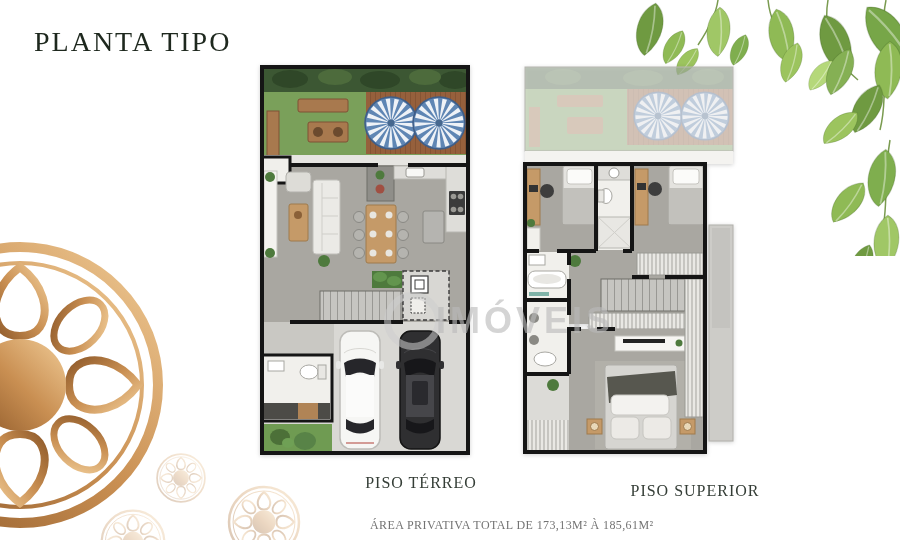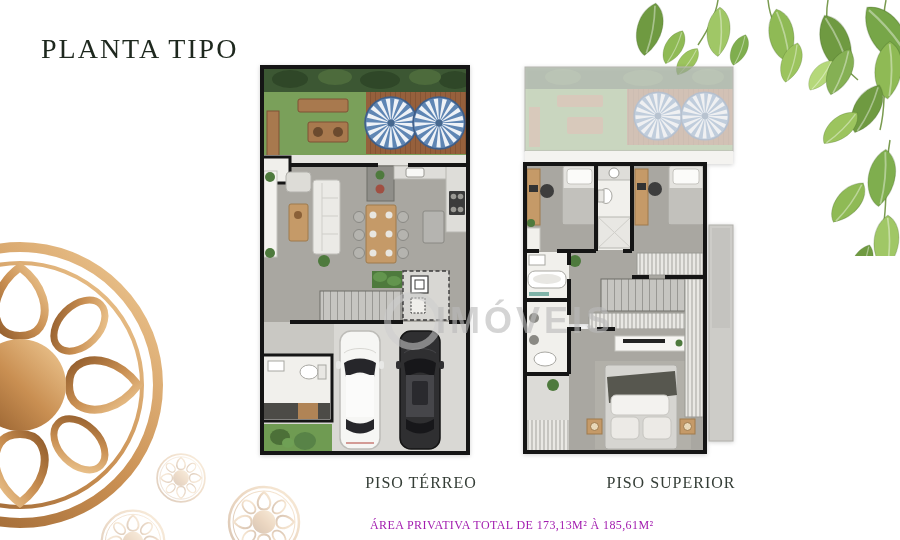--- a/index.html
+++ b/index.html
@@ -1,35 +1,35 @@
 <!DOCTYPE html>
 <html><head>
 <meta charset="utf-8">
 <style>
   html,body{margin:0;padding:0;background:#ffffff;}
   .canvas{position:relative;width:900px;height:540px;background:#ffffff;overflow:hidden;
           font-family:"Liberation Serif", serif;}
   .page-title{position:absolute;left:28px;top:20px;font-size:28px;font-weight:500;
-              letter-spacing:2px;color:#1e281e;margin:13px;}
+              letter-spacing:2px;color:#1e281e;margin:6px;}
   .plan-svg{position:absolute;filter:drop-shadow(0 1px 2px rgba(0,0,0,0.18));}
   .rosette-big{position:absolute;left:-130px;top:235px;width:300px;height:300px;}
   .rosette-faded{position:absolute;opacity:0.30;}
   .foliage{position:absolute;left:628px;top:0;width:272px;height:256px;}
   .watermark{position:absolute;left:384px;top:292px;display:flex;align-items:center;
              pointer-events:none;z-index:5;}
   .wm-circle{width:44px;height:44px;border:7px solid rgba(205,205,205,0.55);
              border-radius:50%;margin-right:-6px;}
   .wm-text{font-family:"Liberation Sans", sans-serif;font-size:36px;font-weight:700;
            letter-spacing:4px;color:rgba(185,185,185,0.62);}
   .plan-label{position:absolute;top:474px;width:182px;text-align:center;font-size:16px;
               letter-spacing:1px;color:#343d36;}
   .label-ground{left:330px;text-align:center;}
-  .label-upper{left:580px;}
+  .label-upper{left:604px;margin-top:8px;}
   .area-note{position:absolute;left:370px;top:518px;font-size:12px;letter-spacing:0.4px;
-             color:#a21caf;}
+             color:#737373;}
 </style>
 </head>
 <body>
 
 <div class="canvas">
 
   <svg width="0" height="0" style="position:absolute" aria-hidden="true">
     <defs>
       <linearGradient id="gold" x1="0" y1="1" x2="1" y2="0">
         <stop offset="0" stop-color="#8f5a2a"></stop>

